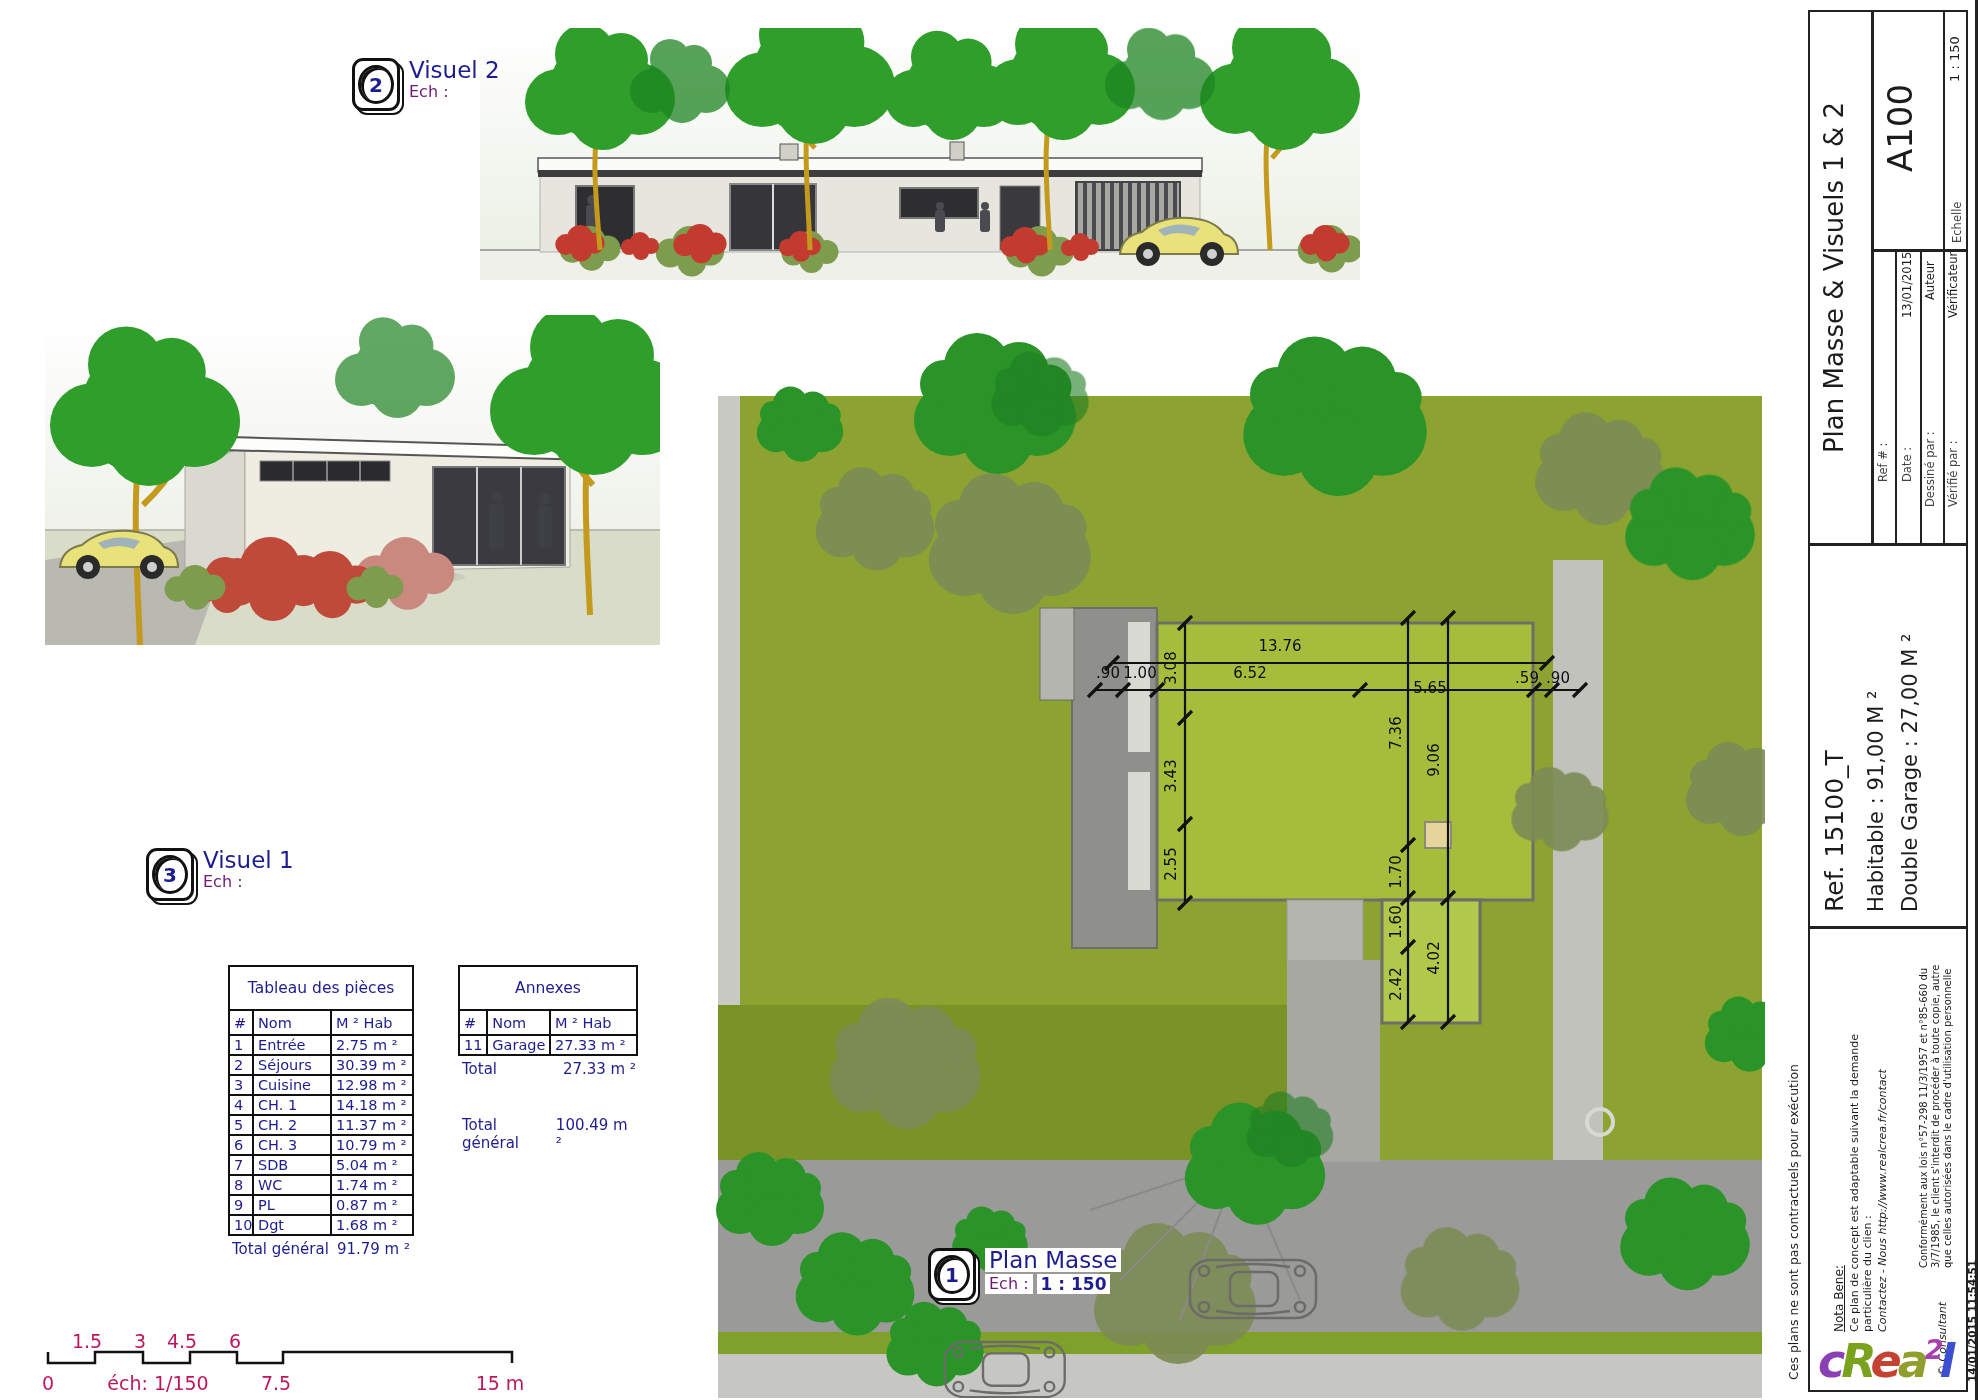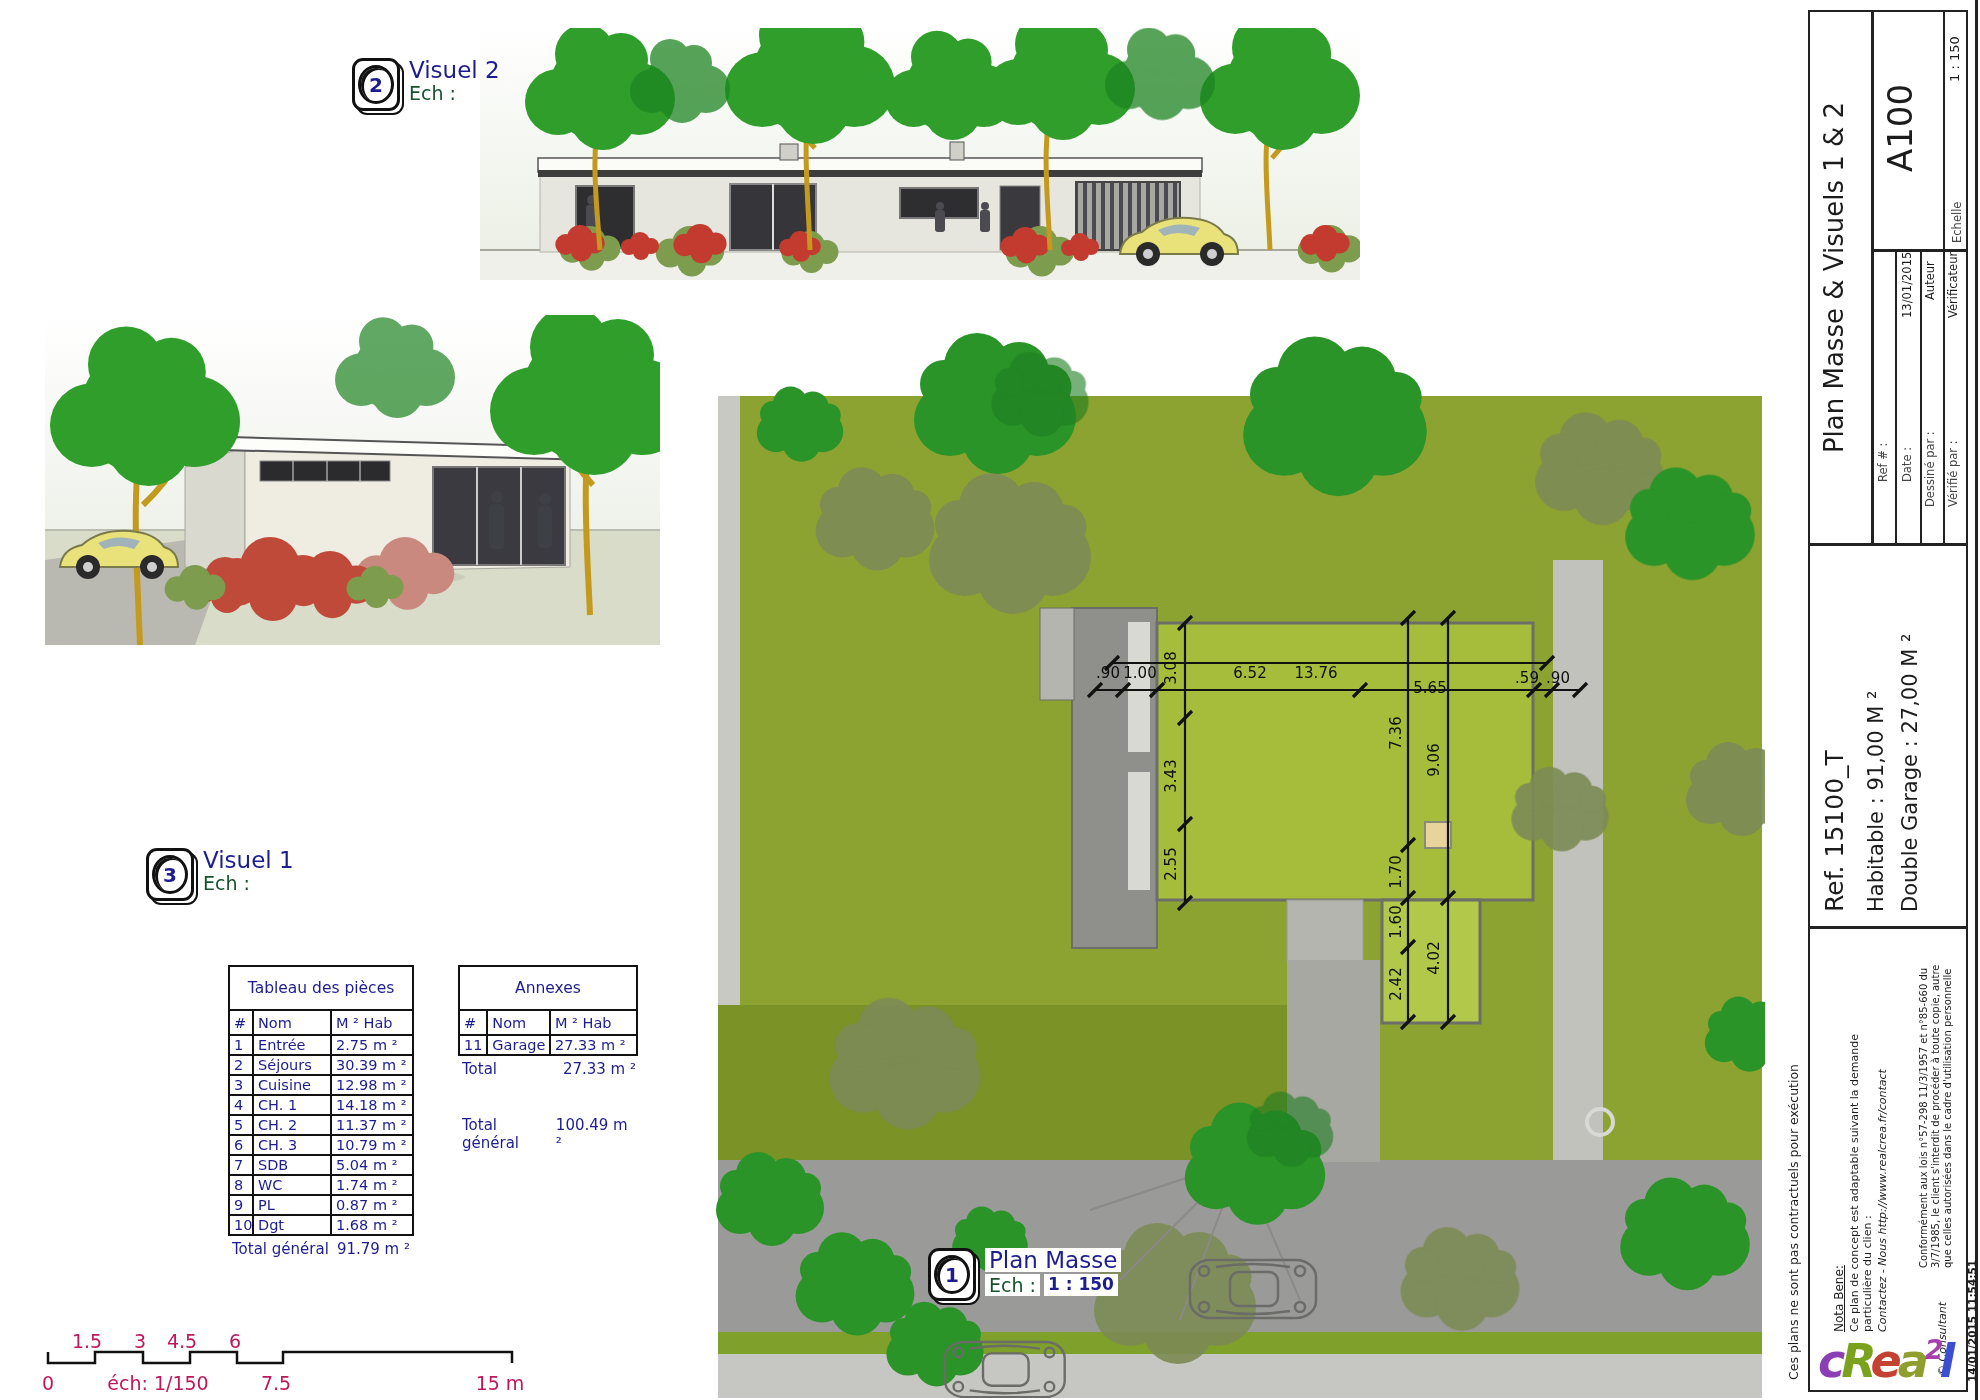--- a/index.html
+++ b/index.html
@@ -10,21 +10,21 @@
   .rot{position:absolute;transform-origin:0 0;transform:rotate(-90deg);white-space:nowrap;color:#1c1c1c;}
   .ctr{text-align:center;}
   
   .callout{position:absolute;display:flex;gap:9px;align-items:flex-start;}
   .cicon{width:42px;height:47px;border:3px solid #111;border-radius:11px;background:#fff;position:relative;
          box-shadow:4px 4px 0 -2px #fff,4px 4px 0 0 #111;flex:0 0 auto;}
   .ccirc{position:absolute;left:3px;top:4px;right:3px;bottom:4px;border:3px solid #111;border-radius:50%;
          display:flex;align-items:center;justify-content:center;font-size:20px;font-weight:bold;color:#1d1d8f;
          box-shadow:inset 3px 2px 0 0 #111;}
   .ctitle{font-size:23px;color:#1d1d8f;line-height:1.05;}
-  .cscale{font-size:19px;color:#14532d;}
+  .cscale{font-size:16px;color:#701a75;}
   .chip{background:#fff;padding:0 4px;}
   .chipv{background:#fff;color:#1d1d8f;font-weight:bold;padding:0 4px;}
   
   .gt{border-collapse:collapse;width:100%;color:#1d1d8f;table-layout:fixed;}
   .gt td{border:2.5px solid #111;font-size:14.5px;padding:1px 4px;overflow:hidden;white-space:nowrap;}
   .gt .tt{height:40px;text-align:center;font-size:15.5px;}
   .gt .hd{height:21px;}
   .gt .num{}
   .ttl{display:flex;justify-content:space-between;font-size:15px;color:#1d1d8f;padding:4px 2px 0 4px;}
   
@@ -457,21 +457,21 @@
         <line x1="1401" y1="852" x2="1415" y2="838"></line>
       <line x1="1401" y1="905" x2="1415" y2="891"></line>
         <line x1="1401" y1="954" x2="1415" y2="940"></line>
       <line x1="1401" y1="1029" x2="1415" y2="1015"></line>
       <line x1="1441" y1="625" x2="1455" y2="611"></line>
         <line x1="1441" y1="905" x2="1455" y2="891"></line>
       <line x1="1441" y1="1029" x2="1455" y2="1015"></line>
     </g>
   </svg>
   <div id="plan-dims">
-      <div class="dim" style="left: 1316px; top: 646px; margin-top: 27px;">13.76</div>
+      <div class="dim" style="left: 1280px; top: 646px;">13.76</div>
       <div class="dim" style="left: 1108px; top: 673px;">.90</div>
       <div class="dim" style="left: 1140px; top: 673px;">1.00</div>
       <div class="dim" style="left: 1250px; top: 673px;">6.52</div>
       <div class="dim" style="left: 1430px; top: 673px; margin-top: 15px;">5.65</div>
       <div class="dim" style="left: 1527px; top: 678px;">.59</div>
       <div class="dim" style="left: 1558px; top: 678px;">.90</div>
       <div class="dim v" style="left: 1171px; top: 668px;">3.08</div>
       <div class="dim v" style="left: 1171px; top: 776px;">3.43</div>
       <div class="dim v" style="left: 1171px; top: 864px;">2.55</div>
       <div class="dim v" style="left: 1396px; top: 733px;">7.36</div>

